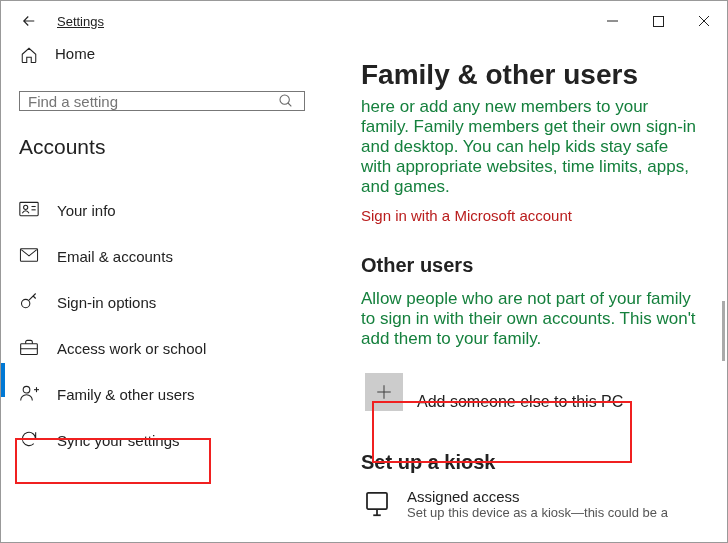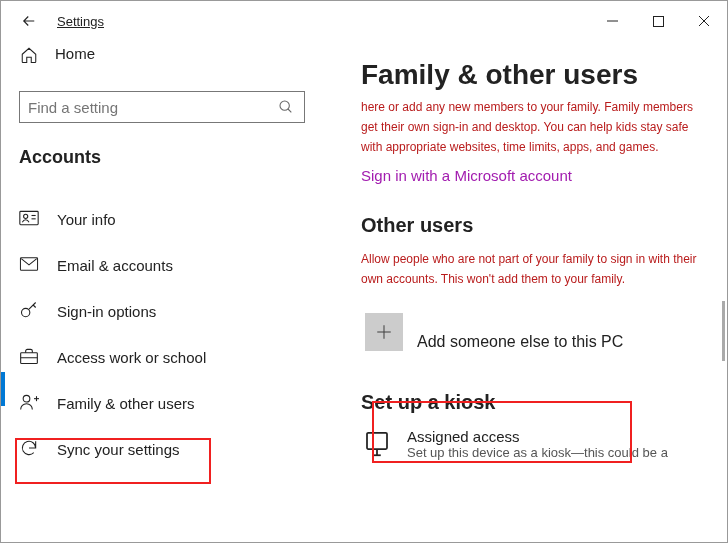--- a/index.html
+++ b/index.html
@@ -46,32 +46,32 @@
   .home-row {
     display: flex; align-items: flex-start;
     height: 40px;
     font-size: 15px;
     gap: 16px;
     padding-left: 4px;
   }
   .search {
     margin: 6px 26px 18px 4px;
     border: 1px solid #777;
-    height: 32px;
+    height: 20px;
     display: flex; align-items: center;
     padding: 0 8px;
   }
   .search input {
     border: none; outline: none;
     flex: 1; font-size: 15px;
     color: #666;
     background: transparent;
   }
   .section-label {
-    font-size: 18px; font-weight: 700;
+    font-size: 21px; font-weight: 400;
     padding: 6px 0 14px 4px;
   }
   .nav-item {
     display: flex; align-items: flex-end;
     height: 46px;
     gap: 18px;
     font-size: 15px;
     padding-left: 4px;
     position: relative;
   }
@@ -87,27 +87,27 @@
     flex: 1;
     padding: 18px 30px 0 30px;
     position: relative;
     overflow: hidden;
   }
   .page-title {
     font-size: 28px; font-weight: 600;
     margin-bottom: 6px;
   }
   .desc {
-    font-size: 12px;
-    color: #b91c1c;
+    font-size: 17px;
+    color: #15803d;
     line-height: 20px;
     margin-bottom: 10px;
   }
   .link {
-    color: #a21caf;
+    color: #b91c1c;
     font-size: 15px;
   }
   .sub {
     font-size: 20px; font-weight: 600;
     margin: 30px 0 12px 0;
   }
   .add-row {
     display: flex; align-items: flex-end;
     gap: 14px;
     margin-top: 18px;

